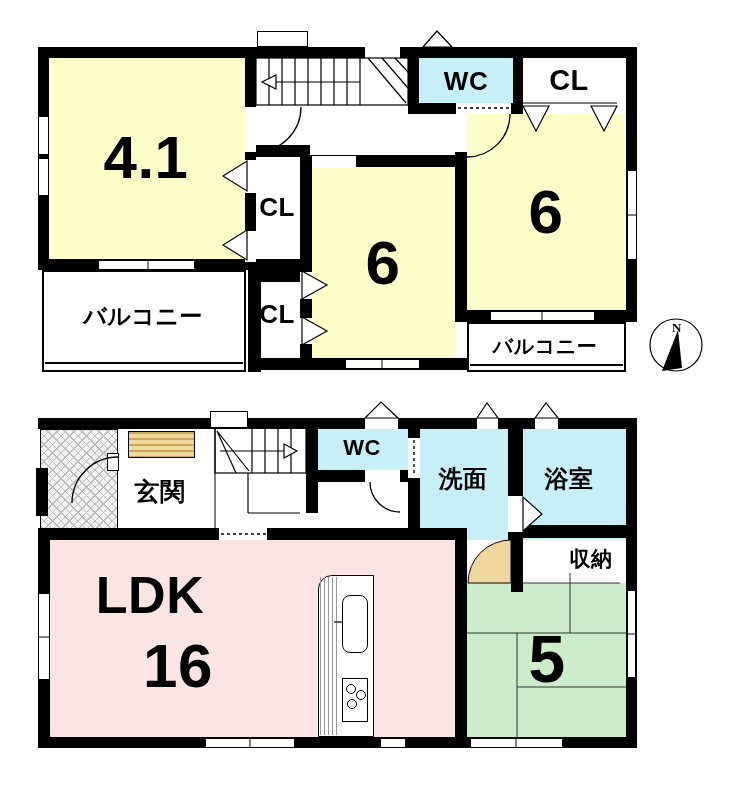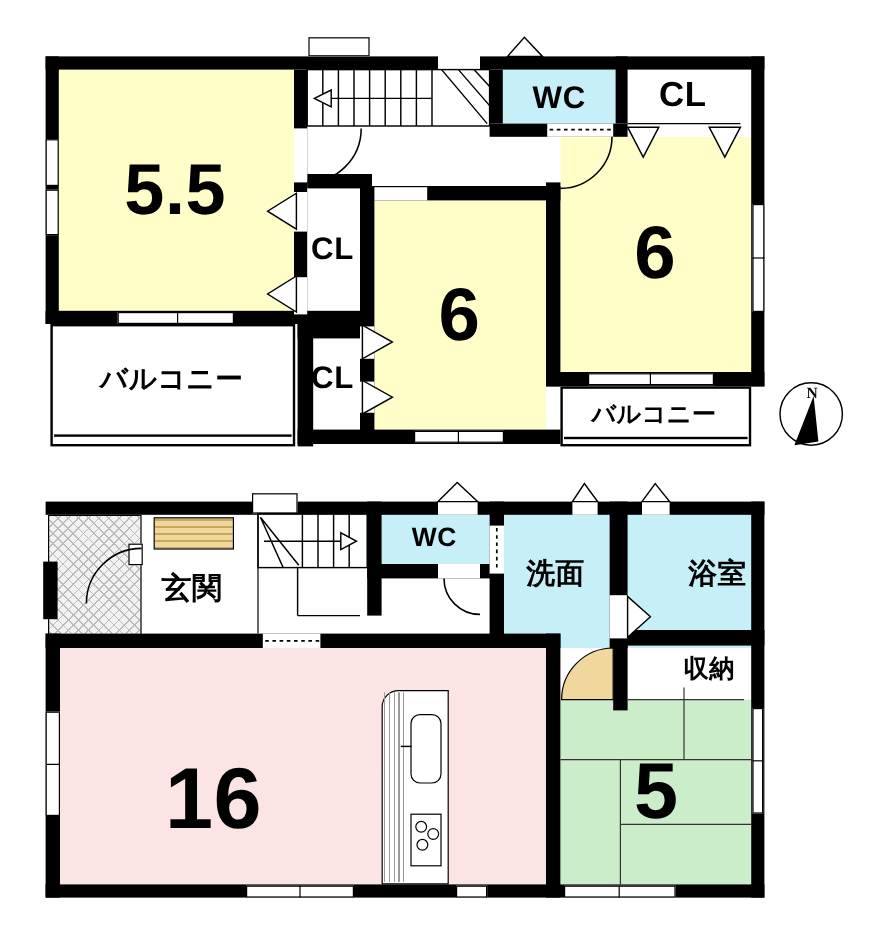--- a/index.html
+++ b/index.html
@@ -199,32 +199,33 @@
       <circle cx="361" cy="695" r="4.5" fill="#fff" stroke="#000"></circle>
       <circle cx="352" cy="704" r="4.5" fill="#fff" stroke="#000"></circle>
     </g>
 
     <g>
       <circle cx="676" cy="345" r="26" fill="#fff" stroke="#000" stroke-width="1.2"></circle>
       <polygon points="678,330 662,371 682,368" fill="#000"></polygon>
     </g>
   </svg>
 
-  <div class="lbl" style="left:146px;top:158px;font-size:60px">5.5</div>
+  <div class="lbl" style="left:146px;top:158px;font-size:60px">4.1</div>
   <div class="lbl" style="left:466px;top:81px;font-size:26px">WC</div>
   <div class="lbl" style="left:569px;top:80px;font-size:29px">CL</div>
   <div class="lbl" style="left:546px;top:212px;font-size:62px">6</div>
   <div class="lbl" style="left:277px;top:207px;font-size:26px">CL</div>
   <div class="lbl" style="left:383px;top:263px;font-size:62px">6</div>
   <div class="lbl" style="left:277px;top:314px;font-size:26px">CL</div>
   <div class="lbl" style="left:143px;top:316px;font-size:23px">バルコニー</div>
   <div class="lbl" style="left:545px;top:346px;font-size:20px">バルコニー</div>
   <div class="lbl" style="left:677px;top:327px;font-size:13px;font-family:'Liberation Serif','DejaVu Serif',serif">N</div>
 
   <div class="lbl" style="left:160px;top:491px;font-size:25px">玄関</div>
   <div class="lbl" style="left:362px;top:448px;font-size:22px">WC</div>
   <div class="lbl" style="left:463px;top:479px;font-size:24px">洗面</div>
-  <div class="lbl" style="left:598px;top:479px;font-size:24px">浴室</div>
-  <div class="lbl" style="left:178px;top:666px;font-size:72px">16</div>
+  <div class="lbl" style="left:569px;top:479px;font-size:24px">浴室</div>
+  <div class="lbl" style="left:150px;top:595px;font-size:52px">LDK</div>
+  <div class="lbl" style="left:178px;top:666px;font-size:62px">16</div>
   <div class="lbl" style="left:591px;top:558px;font-size:21px">収納</div>
   <div class="lbl" style="left:547px;top:659px;font-size:66px">5</div>
 
 </div>
 
 </body></html>

